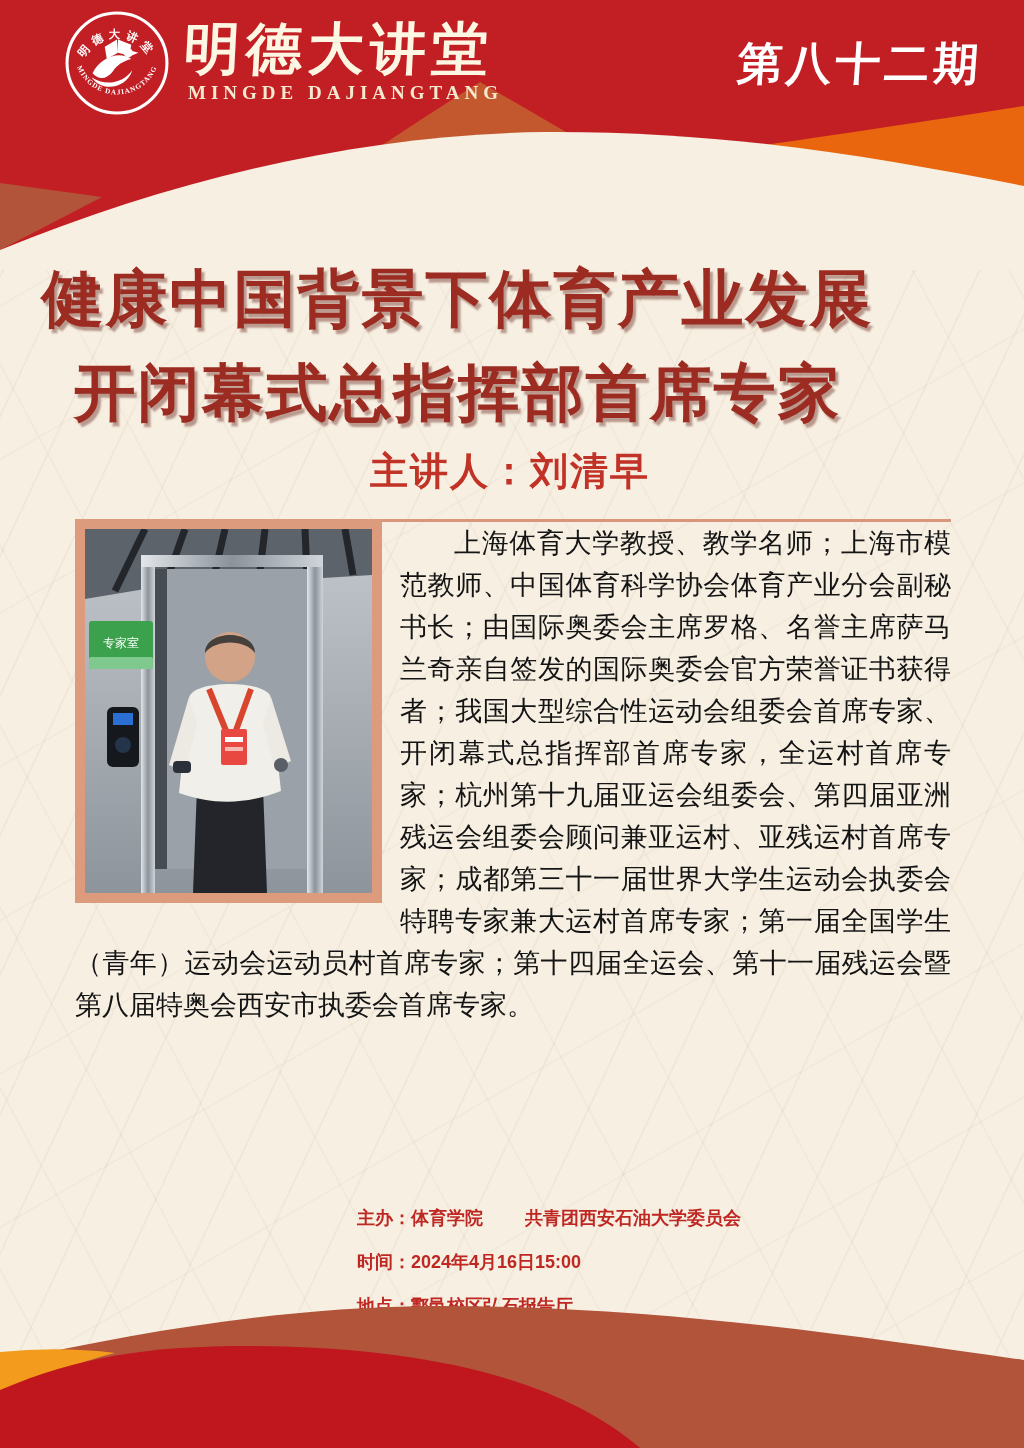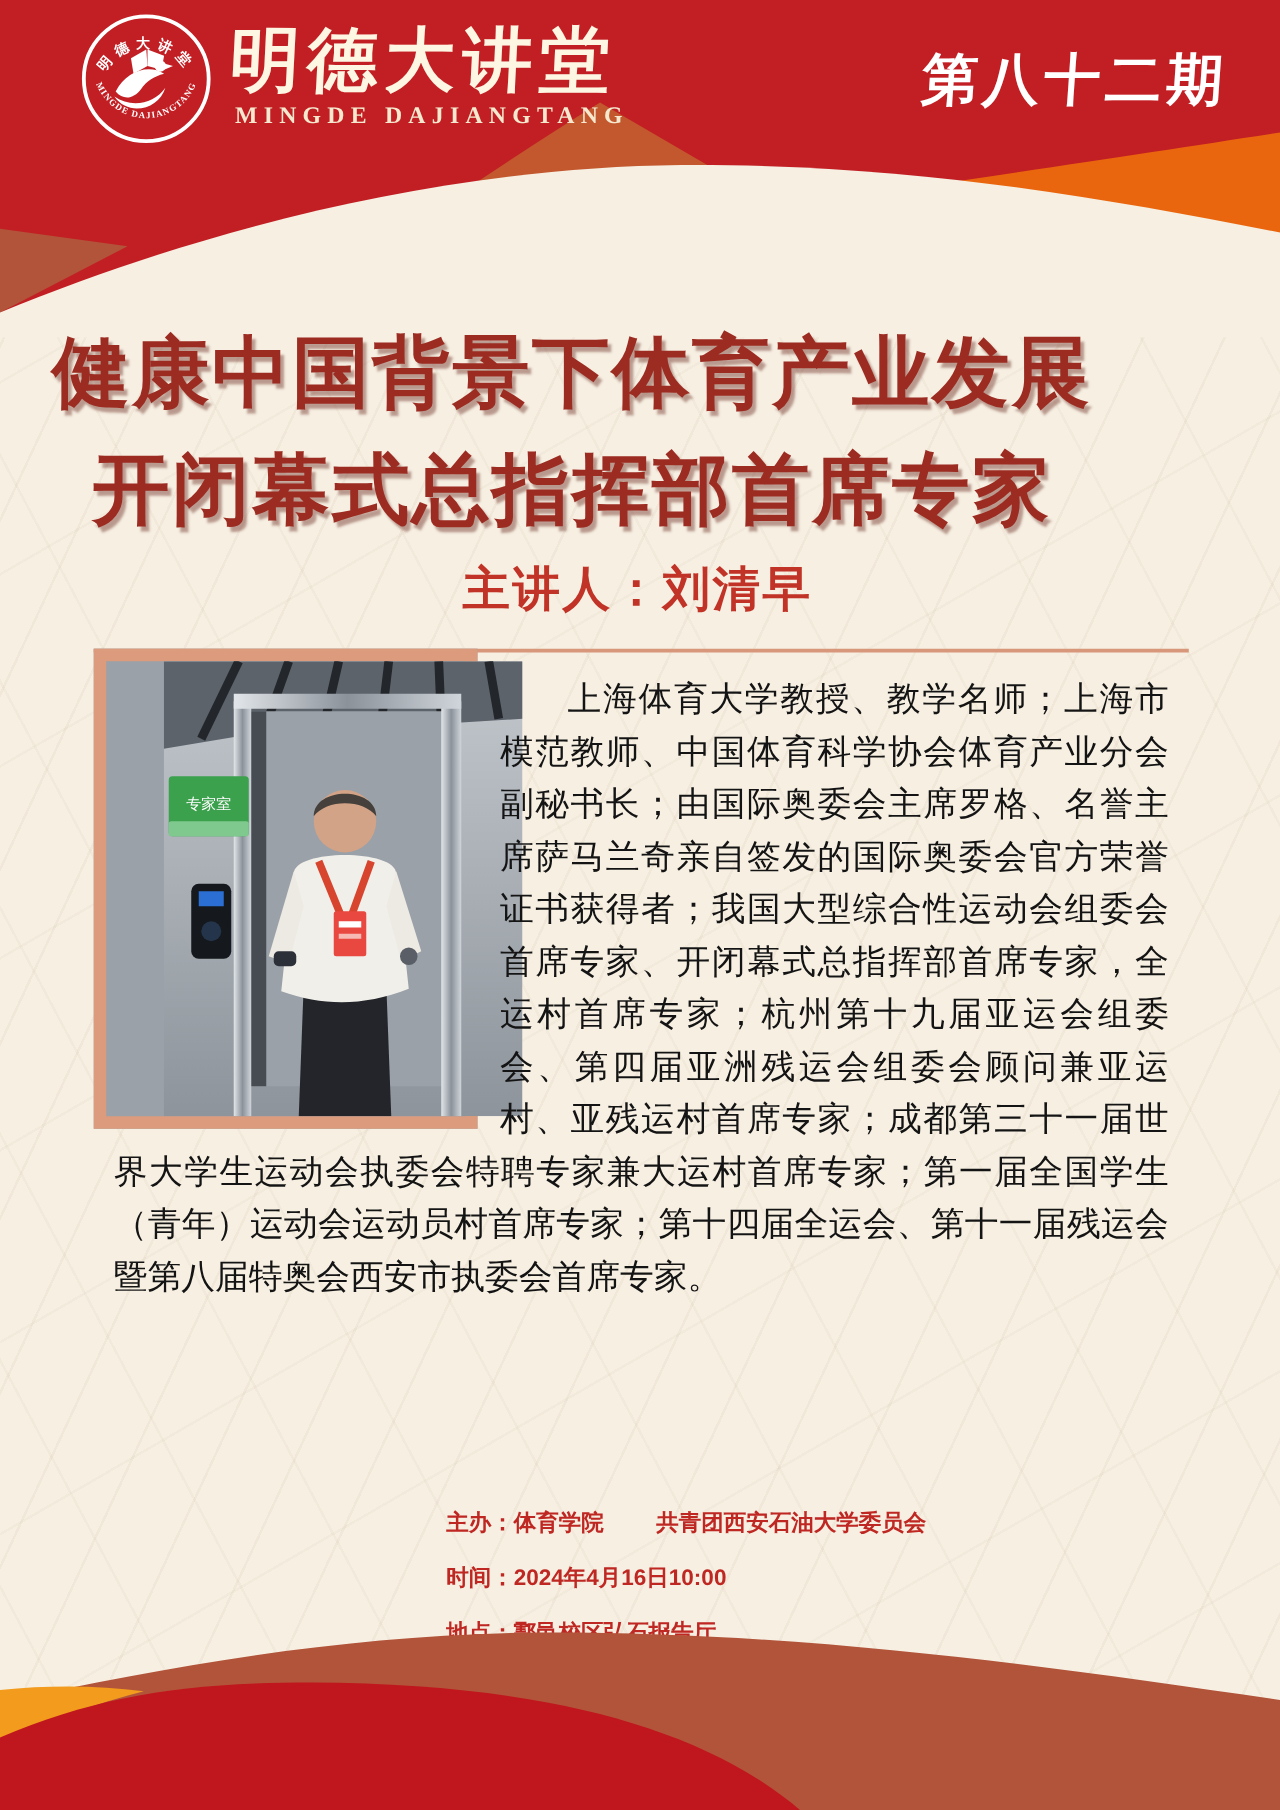--- a/index.html
+++ b/index.html
@@ -29,24 +29,24 @@
   #title{left:0;top:252px;width:915px;text-align:center;color:#9C2B22;
     font-family:"Liberation Sans",sans-serif;font-weight:900;font-size:62px;line-height:94px;
     letter-spacing:2px;text-shadow:3px 4px 2px rgba(94,26,16,0.4);}
   #speaker-line{left:0;top:446px;width:1020px;text-align:center;color:#C23327;
     font-family:"Liberation Serif",serif;font-weight:900;font-size:38px;letter-spacing:2px;}
 
   
   #intro{left:75px;top:519px;width:876px;}
   #divider{height:3px;background:#D8967A;}
   #speaker-photo{float:left;width:307px;height:384px;box-sizing:border-box;
-    border:10px solid #DC9B7C;margin:0 18px 10px 0;background:#9aa1a8;padding-left:46px;}
+    border:10px solid #DC9B7C;margin:0 18px 10px 0;background:#9aa1a8;}
   #intro-heading{margin:10px 0 2px 0;color:#A54B31;font-family:"Liberation Serif",serif;
     font-weight:900;font-size:38px;line-height:50px;letter-spacing:4px;}
-  .intro-para{margin:16px;color:#141414;font-size:27px;line-height:42px;text-align:justify;
+  .intro-para{margin:0;color:#141414;font-size:27px;line-height:42px;text-align:justify;
     text-indent:2em;font-family:Liberation Sans, sans-serif;}
   #intro-para2{margin-top:2px;}
 
   
   #footer-info{left:357px;top:1196px;color:#BF2722;font-weight:700;font-size:18px;line-height:44px;
     font-family:"Liberation Sans",sans-serif;}
   .f-row .gap2{margin-left:42px;}
 
   
   #bottom-decor{left:0;bottom:0;width:1024px;height:150px;}
@@ -156,21 +156,21 @@
         </g>
       </svg>
     </div>
 
     <div id="divider"></div>
     <p class="intro-para" id="intro-para1">上海体育大学教授、教学名师；上海市模范教师、中国体育科学协会体育产业分会副秘书长；由国际奥委会主席罗格、名誉主席萨马兰奇亲自签发的国际奥委会官方荣誉证书获得者；我国大型综合性运动会组委会首席专家、开闭幕式总指挥部首席专家，全运村首席专家；杭州第十九届亚运会组委会、第四届亚洲残运会组委会顾问兼亚运村、亚残运村首席专家；成都第三十一届世界大学生运动会执委会特聘专家兼大运村首席专家；第一届全国学生（青年）运动会运动员村首席专家；第十四届全运会、第十一届残运会暨第八届特奥会西安市执委会首席专家。</p>
   </div>
 
   <div id="footer-info" class="abs">
     <div class="f-row"><span>主办：</span><span>体育学院</span><span class="gap2">共青团西安石油大学委员会</span></div>
-    <div class="f-row"><span>时间：</span><span>2024年4月16日10:00</span></div>
+    <div class="f-row"><span>时间：</span><span>2024年4月16日15:00</span></div>
     <div class="f-row"><span>地点：</span><span>鄠邑校区弘石报告厅</span></div>
   </div>
 
   <svg id="bottom-decor" class="abs" viewBox="0 0 1024 150" preserveAspectRatio="none" aria-hidden="true">
     <path d="M0,64 C150,32 280,10 430,8 C650,7 850,37 1024,62 L1024,150 L0,150 Z" fill="#B2543A"></path>
     <path d="M0,54 Q60,48 115,55 C80,64 40,78 0,94 Z" fill="#F29B1D"></path>
     <path d="M0,92 C80,58 150,48 250,48 C430,49 560,82 640,150 L0,150 Z" fill="#C0161D"></path>
   </svg>
 
 </div>

